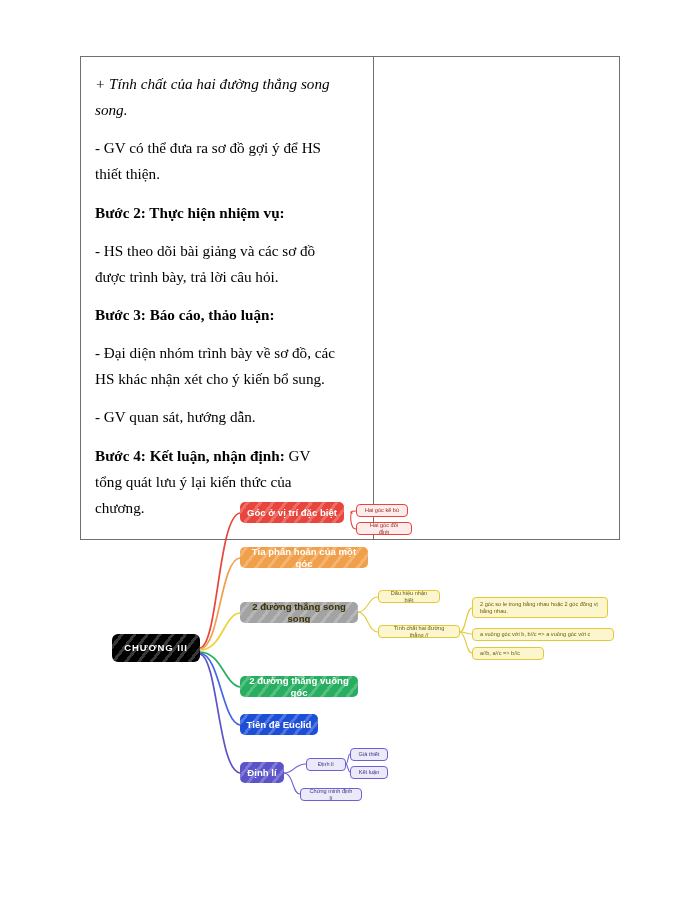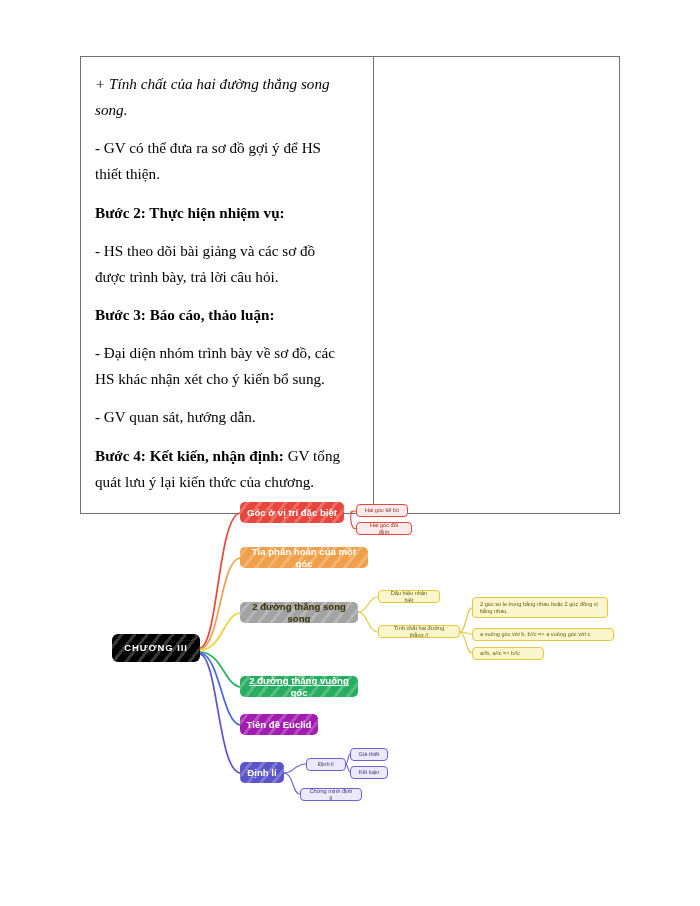--- a/index.html
+++ b/index.html
@@ -117,22 +117,22 @@
   .main-node {
     font-size: 9.6px;
     font-weight: bold;
     color: #ffffff;
     height: 21px;
     border-radius: 5px;
   }
   #node-goc     { left: 240px; top: 10px;  width: 104px; background: #e8453c; }
   #node-tia     { left: 240px; top: 55px;  width: 128px; background: #f0a04b; }
   #node-song    { left: 240px; top: 110px; width: 118px; background: #a3a3a3; color:#3a3205; }
-  #node-vuong   { left: 240px; top: 184px; width: 118px; background: #27ae60; text-decoration: underline; }
-  #node-euclid  { left: 240px; top: 222px; width:  78px; background: #a21caf; }
+  #node-vuong   { left: 240px; top: 184px; width: 118px; background: #27ae60; }
+  #node-euclid  { left: 240px; top: 222px; width:  78px; background: #1d4ed8; }
   #node-dinhli  { left: 240px; top: 270px; width:  44px; background: #5b54c9; }
 
   
   .sub-node {
     font-size: 5.6px;
     border-width: 1px;
     border-style: solid;
     border-radius: 4px;
     padding: 2px 3px;
   }
@@ -159,21 +159,21 @@
 
 <div id="doc-table">
   <div class="table-col col-left">
     <p class="para italic">+ Tính chất của hai đường thẳng song song.</p>
     <p class="para">- GV có thể đưa ra sơ đồ gợi ý để HS thiết thiện.</p>
     <p class="para lead">Bước 2: Thực hiện nhiệm vụ:</p>
     <p class="para">- HS theo dõi bài giảng và các sơ đồ được trình bày, trả lời câu hỏi.</p>
     <p class="para lead">Bước 3: Báo cáo, thảo luận:</p>
     <p class="para">- Đại diện nhóm trình bày về sơ đồ, các HS khác nhận xét cho ý kiến bổ sung.</p>
     <p class="para">- GV quan sát, hướng dẫn.</p>
-    <p class="para"><span class="lead">Bước 4: Kết kiến, nhận định:</span><span> GV tổng quát lưu ý lại kiến thức của chương.</span></p>
+    <p class="para"><span class="lead">Bước 4: Kết luận, nhận định:</span><span> GV tổng quát lưu ý lại kiến thức của chương.</span></p>
   </div>
   <div class="table-col col-right">
     <span></span>
   </div>
 </div>
 
 <div id="mindmap">
 
   <svg viewBox="0 0 700 330">
 

